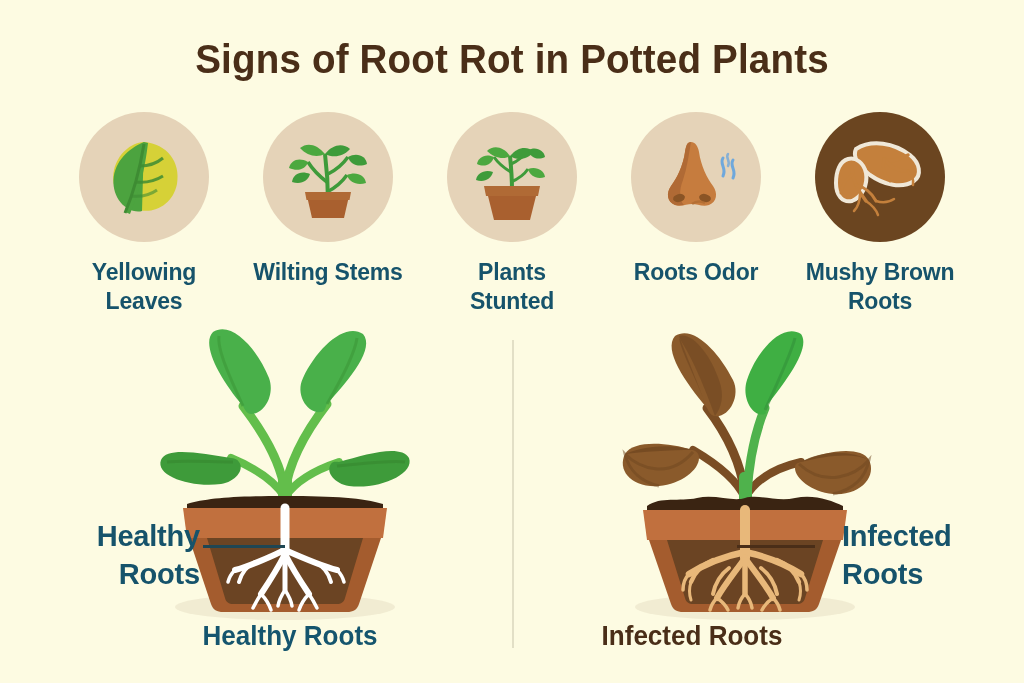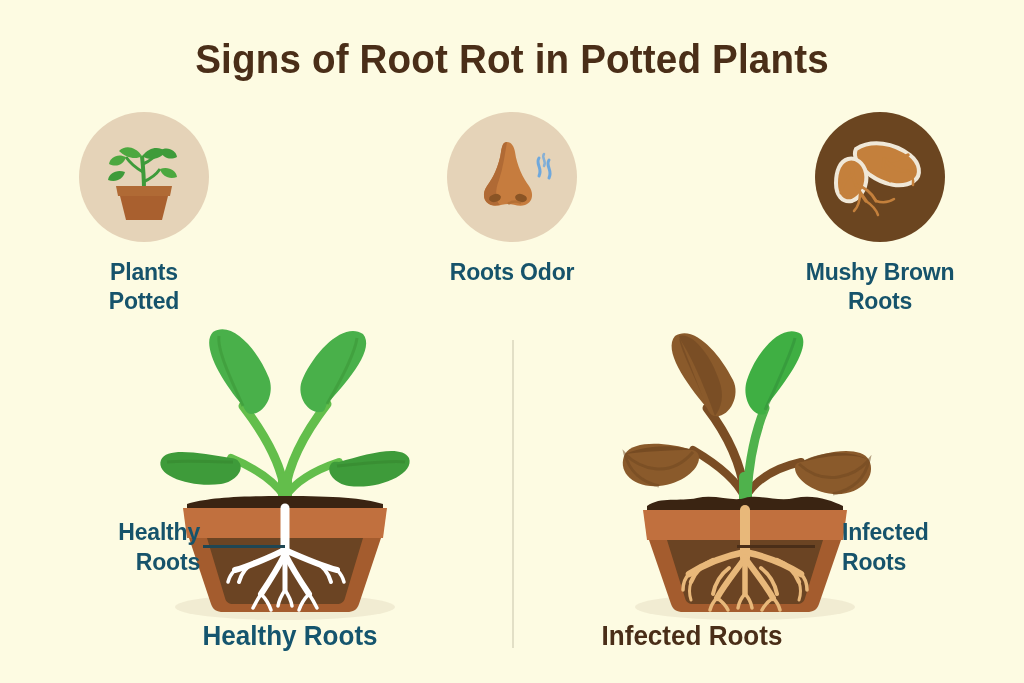--- a/index.html
+++ b/index.html
@@ -93,21 +93,21 @@
   .plant-art {
     position: absolute;
     left: 50%;
     top: 0;
     transform: translateX(-50%);
   }
 
   
   .callout {
     position: absolute;
-    font-size: 23px;
+    font-size: 29px;
     font-weight: bold;
     line-height: 1.3;
     color: #16536B;
     letter-spacing: -0.2px;
   }
   .callout.left  { left: 60px;  top: 518px; width: 140px; text-align: right; }
   .callout.right { left: 818px; top: 518px; width: 170px; text-align: left; margin-left: 24px; }
   .leader {
     position: absolute;
     height: 3px;
@@ -131,42 +131,80 @@
 </style>
 </head>
 <body>
 
 <div class="stage">
 
   <div class="title">Signs of Root Rot in Potted Plants</div>
 
   <div class="icon-row">
 
-
+    <div class="icon-item">
+      <div class="icon-circle">
+        <svg width="94" height="94" viewBox="0 0 94 94">
+          <path d="M47 12 C70 14 84 32 80 54 C76 74 58 84 42 80 C24 76 13 58 17 40 C21 24 33 13 47 12 Z" fill="#D6D137"></path>
+          <path d="M47 12 C47 12 30 18 21 34 C12 50 17 70 30 78 C36 82 42 82 45 81 L47 12 Z" fill="#4CA33F"></path>
+          <path d="M47 12 C44 30 39 55 28 82 L33 84 C45 56 49 30 51 13 Z" fill="#4CA33F"></path>
+          <path d="M47 14 C44 32 39 57 28 83" stroke="#3E8C33" stroke-width="3" fill="none"></path>
+          <path d="M43 36 C51 36 60 33 66 28" stroke="#3E8C33" stroke-width="3" fill="none" opacity="0.85"></path>
+          <path d="M39 52 C48 53 58 51 66 46" stroke="#3E8C33" stroke-width="3" fill="none" opacity="0.85"></path>
+          <path d="M34 66 C43 67 53 65 60 60" stroke="#3E8C33" stroke-width="3" fill="none" opacity="0.6"></path>
+        </svg>
+      </div>
+      <div class="icon-label">
+        <span>Yellowing</span><br>
+        <span>Leaves</span>
+      </div>
+    </div>
+
+    <div class="icon-item">
+      <div class="icon-circle">
+        <svg width="94" height="94" viewBox="0 0 94 94">
+          <path d="M47 72 C47 58 46 40 44 24" stroke="#3E9B3A" stroke-width="4" fill="none"></path>
+          <path d="M46 52 C38 46 32 40 27 32" stroke="#3E9B3A" stroke-width="3.5" fill="none"></path>
+          <path d="M47 44 C55 40 62 34 67 27" stroke="#3E9B3A" stroke-width="3.5" fill="none"></path>
+          <path d="M46 62 C54 58 61 52 66 45" stroke="#3E9B3A" stroke-width="3.5" fill="none"></path>
+          <path d="M44 24 C36 14 26 12 19 18 C26 26 36 28 44 24 Z" fill="#4CA83F"></path>
+          <path d="M44 24 C52 14 62 13 69 19 C62 27 52 28 44 24 Z" fill="#3E9B3A"></path>
+          <path d="M27 32 C18 27 10 30 8 38 C17 42 25 39 27 32 Z" fill="#4CA83F"></path>
+          <path d="M67 27 C76 22 85 26 86 34 C77 38 69 34 67 27 Z" fill="#3E9B3A"></path>
+          <path d="M66 45 C75 41 84 45 85 53 C76 56 68 52 66 45 Z" fill="#4CA83F"></path>
+          <path d="M29 44 C20 40 12 44 11 52 C20 55 27 51 29 44 Z" fill="#3E9B3A"></path>
+          <path d="M26 66 L68 66 L63 88 L31 88 Z" fill="#A9602F"></path>
+          <path d="M24 62 L70 62 L68.5 70 L25.5 70 Z" fill="#B06A35"></path>
+        </svg>
+      </div>
+      <div class="icon-label">
+        <span>Wilting Stems</span>
+      </div>
+    </div>
 
     <div class="icon-item">
       <div class="icon-circle">
         <svg width="94" height="94" viewBox="0 0 94 94">
           <path d="M47 60 C47 48 46 36 45 26" stroke="#3E9B3A" stroke-width="4" fill="none"></path>
           <path d="M46 42 C39 38 33 33 29 27" stroke="#3E9B3A" stroke-width="3" fill="none"></path>
           <path d="M46 34 C53 31 59 26 63 20" stroke="#3E9B3A" stroke-width="3" fill="none"></path>
           <path d="M46 52 C53 49 59 45 63 39" stroke="#3E9B3A" stroke-width="3" fill="none"></path>
           <path d="M45 26 C38 16 28 15 22 21 C29 28 39 30 45 26 Z" fill="#4CA83F"></path>
           <path d="M45 26 C53 16 63 16 69 22 C62 30 52 31 45 26 Z" fill="#3E9B3A"></path>
           <path d="M29 27 C21 23 13 27 12 34 C20 38 27 34 29 27 Z" fill="#4CA83F"></path>
           <path d="M63 20 C71 16 79 20 80 27 C72 31 65 27 63 20 Z" fill="#3E9B3A"></path>
           <path d="M63 39 C71 36 79 40 80 47 C72 50 65 46 63 39 Z" fill="#4CA83F"></path>
           <path d="M28 42 C20 39 12 43 11 50 C19 53 26 49 28 42 Z" fill="#3E9B3A"></path>
           <path d="M22 62 L72 62 L65 90 L29 90 Z" fill="#A9602F"></path>
           <path d="M19 56 L75 56 L73 66 L21 66 Z" fill="#B06A35"></path>
         </svg>
       </div>
       <div class="icon-label">
         <span>Plants</span><br>
-        <span>Potted</span>
+        <span>Stunted</span>
       </div>
     </div>
 
     <div class="icon-item">
       <div class="icon-circle">
         <svg width="94" height="94" viewBox="0 0 94 94">
           <path d="M42 12 C46 12 49 16 50 22 C52 36 58 48 64 56 C69 63 68 72 60 75
                    C54 77 48 74 43 74 C38 74 32 77 26 75 C18 72 17 63 22 56
                    C28 48 34 36 36 22 C37 16 38 12 42 12 Z" fill="#C67C3E"></path>
           <path d="M42 12 C38 12 37 16 36 22 C34 36 28 48 22 56 C17 63 18 72 26 75

